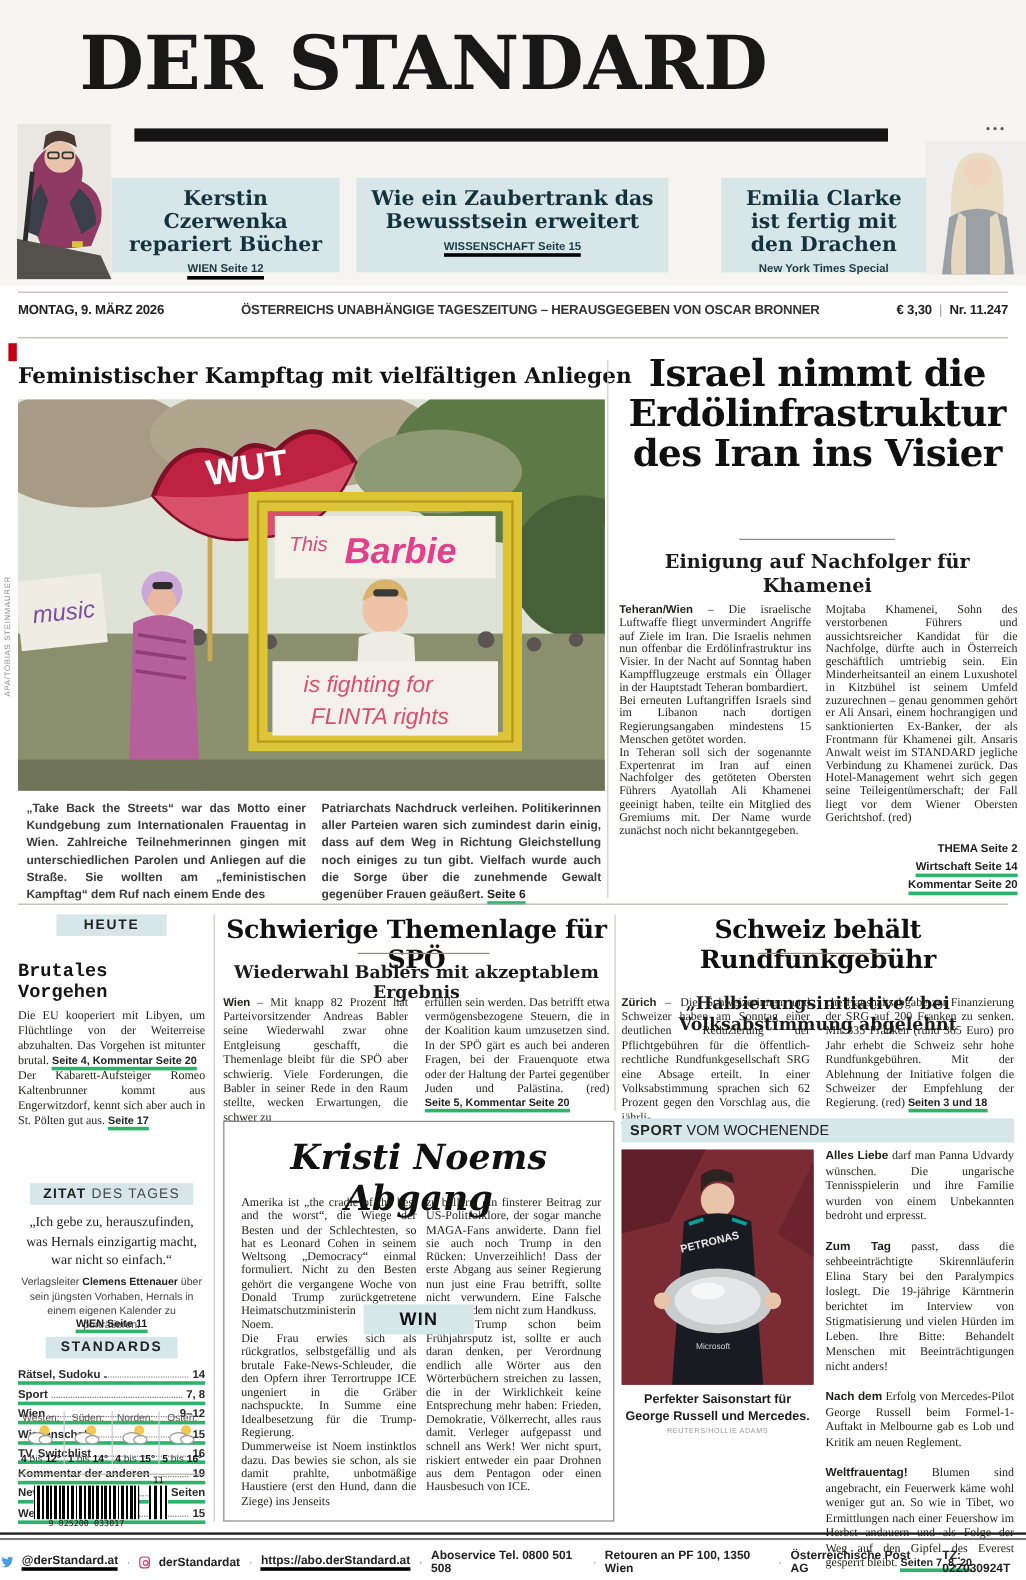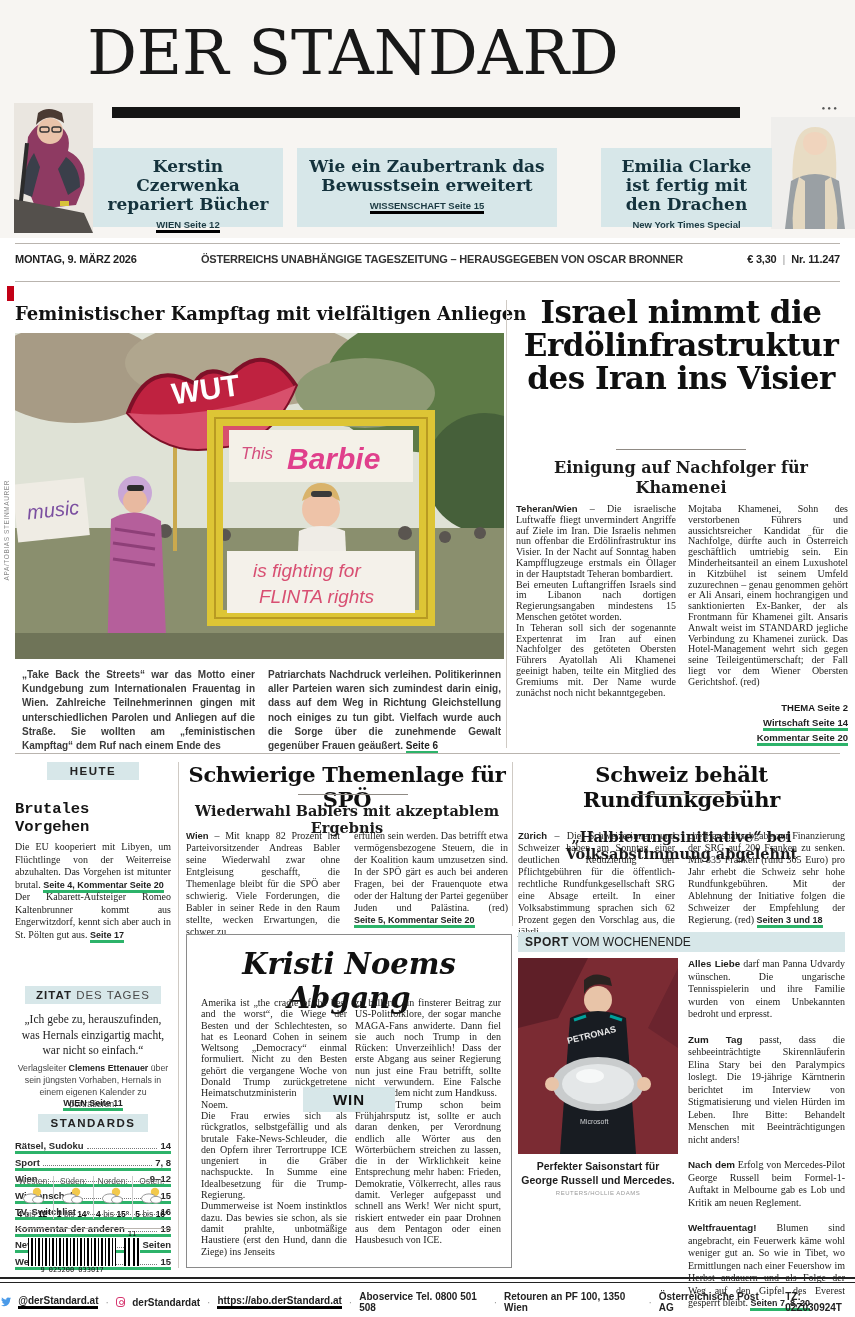--- a/index.html
+++ b/index.html
@@ -8,21 +8,21 @@
     position:relative; width:855px; height:1317px; margin:0 auto;
     background:#fff; overflow:hidden; color:#1d1d1b;
     font-family:"Liberation Serif", serif;
   }
   .abs { position:absolute; }
 
   
   .mast-strip { left:0; top:0; width:855px; height:238px; background:#f7f5f2; }
   .masthead {
     left:0; top:16px; width:706px; text-align:center;
-    font-family:"DejaVu Serif", serif; font-weight:normal;
+    font-family:"DejaVu Serif", serif; font-weight:bold;
     font-size:62px; letter-spacing:0px; color:#181818; white-space:nowrap;
   }
   .mast-bar { left:112px; top:107px; width:628px; height:11px; background:#151515; }
   .menu-dots { right:16px; top:102px; font-size:11px; letter-spacing:2px; color:#555; cursor:pointer; }
 
   
   .tbox { top:148px; height:79px; background:#d7e7e9; text-align:center; padding-top:9px; cursor:pointer; }
   .tbox1 { left:93px;  width:190px; }
   .tbox2 { left:297px; width:260px; }
   .tbox3 { left:601px; width:171px; }

